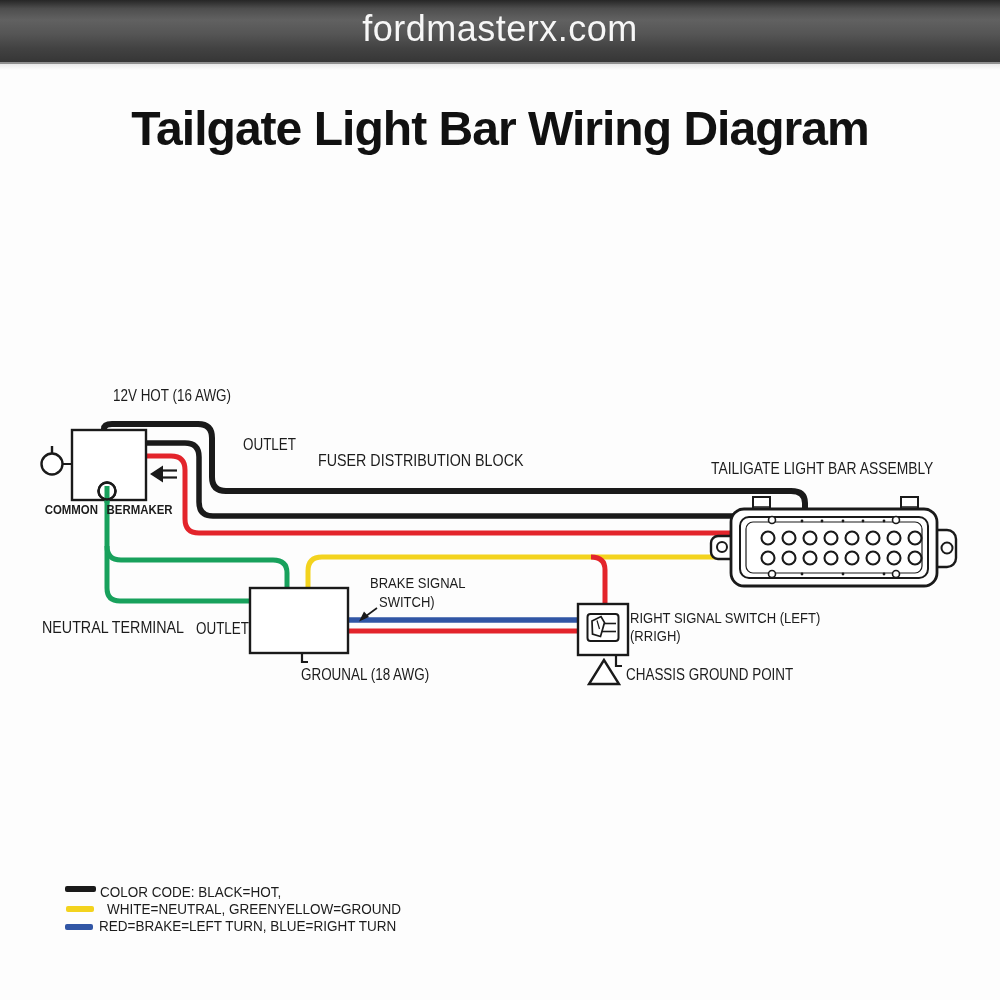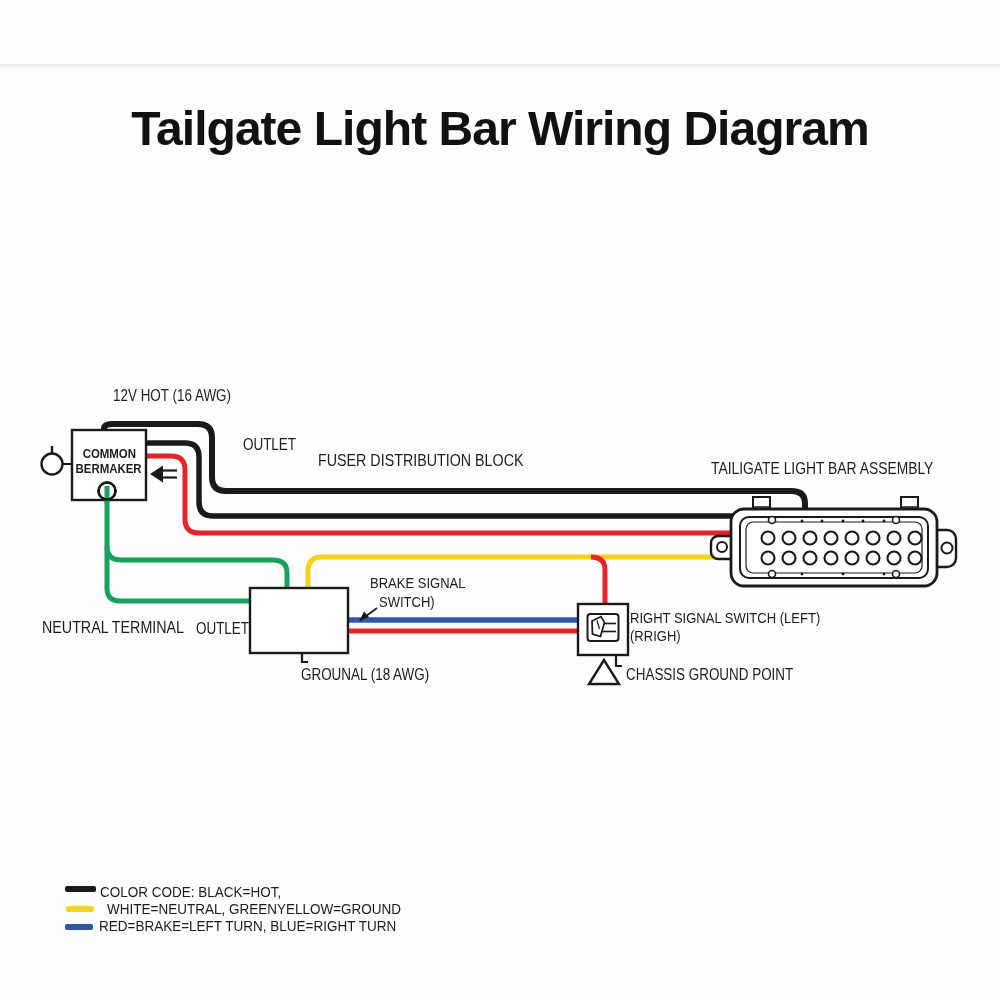--- a/index.html
+++ b/index.html
@@ -13,22 +13,22 @@
           color:#f7f7f7;font-size:36px;font-weight:400;letter-spacing:0.5px;}
   .banner-shadow{position:absolute;left:0;top:64px;width:1000px;height:6px;
           background:linear-gradient(180deg,#e9e9e9,#fdfdfd);}
   
   .title{position:absolute;left:0;right:0;top:100px;margin:0;text-align:center;
          font-size:49px;font-weight:700;letter-spacing:-1px;color:#111;
          transform:scaleX(0.98);}
   
   .lbl{position:absolute;color:#1c1c1c;white-space:nowrap;line-height:1.1;
        transform:scaleX(0.84);transform-origin:0 50%;font-weight:400;}
-  .boxlbl{position:absolute;display:flex;flex-direction:column;align-items:center;
-       justify-content:center;text-align:center;color:#1c1c1c;font-weight:700;}
+  .boxlbl{position:absolute;display:flex;flex-direction:row;align-items:center;
+       justify-content:center;text-align:center;color:#1c1c1c;font-weight:700;margin-top:48px;}
   .boxlbl span{display:block;transform:scaleX(0.88);white-space:nowrap;}
   
   svg{position:absolute;left:0;top:0;}
   .wire{fill:none;stroke-linecap:butt;}
   .w-black{stroke:var(--wire_black,#1a1a1a);}
   .w-red{stroke:var(--wire_red,#e3242b);}
   .w-green{stroke:var(--wire_green,#18a15c);}
   .w-yellow{stroke:var(--wire_yellow,#f3d31e);}
   .w-blue{stroke:var(--wire_blue,#3156a5);}
   .outl{stroke:var(--wire_black,#1a1a1a);fill:#ffffff;}
@@ -37,20 +37,23 @@
   
   .swatch{position:absolute;height:6px;border-radius:2px;}
   .legend-text{position:absolute;color:#1c1c1c;font-size:15px;font-weight:500;
        white-space:nowrap;transform:scaleX(0.9);transform-origin:0 50%;line-height:15px;}
 </style>
 </head>
 <body>
 
 <div class="page">
 
+  <header class="banner">
+    <div class="banner-text">fordmasterx.com</div>
+  </header>
   <div class="banner-shadow"></div>
 
   <h1 class="title">Tailgate Light Bar Wiring Diagram</h1>
 
   <svg width="1000" height="1000" viewBox="0 0 1000 1000">
 
     <g>
       <path class="wire w-black" stroke-width="6" d="M104,431 V429 Q104,424 112,424 H198 Q212,424 212,438 V477 Q212,491 226,491 H791 Q805,491 805,503 V512"></path>
       <path class="wire w-black" stroke-width="5.5" d="M144,443 H185 Q199,443 199,457 V502 Q199,516 213,516 H733"></path>
       <path class="wire w-red" stroke-width="5" d="M144,456 H171 Q185,456 185,470 V519 Q185,533 199,533 H731"></path>

